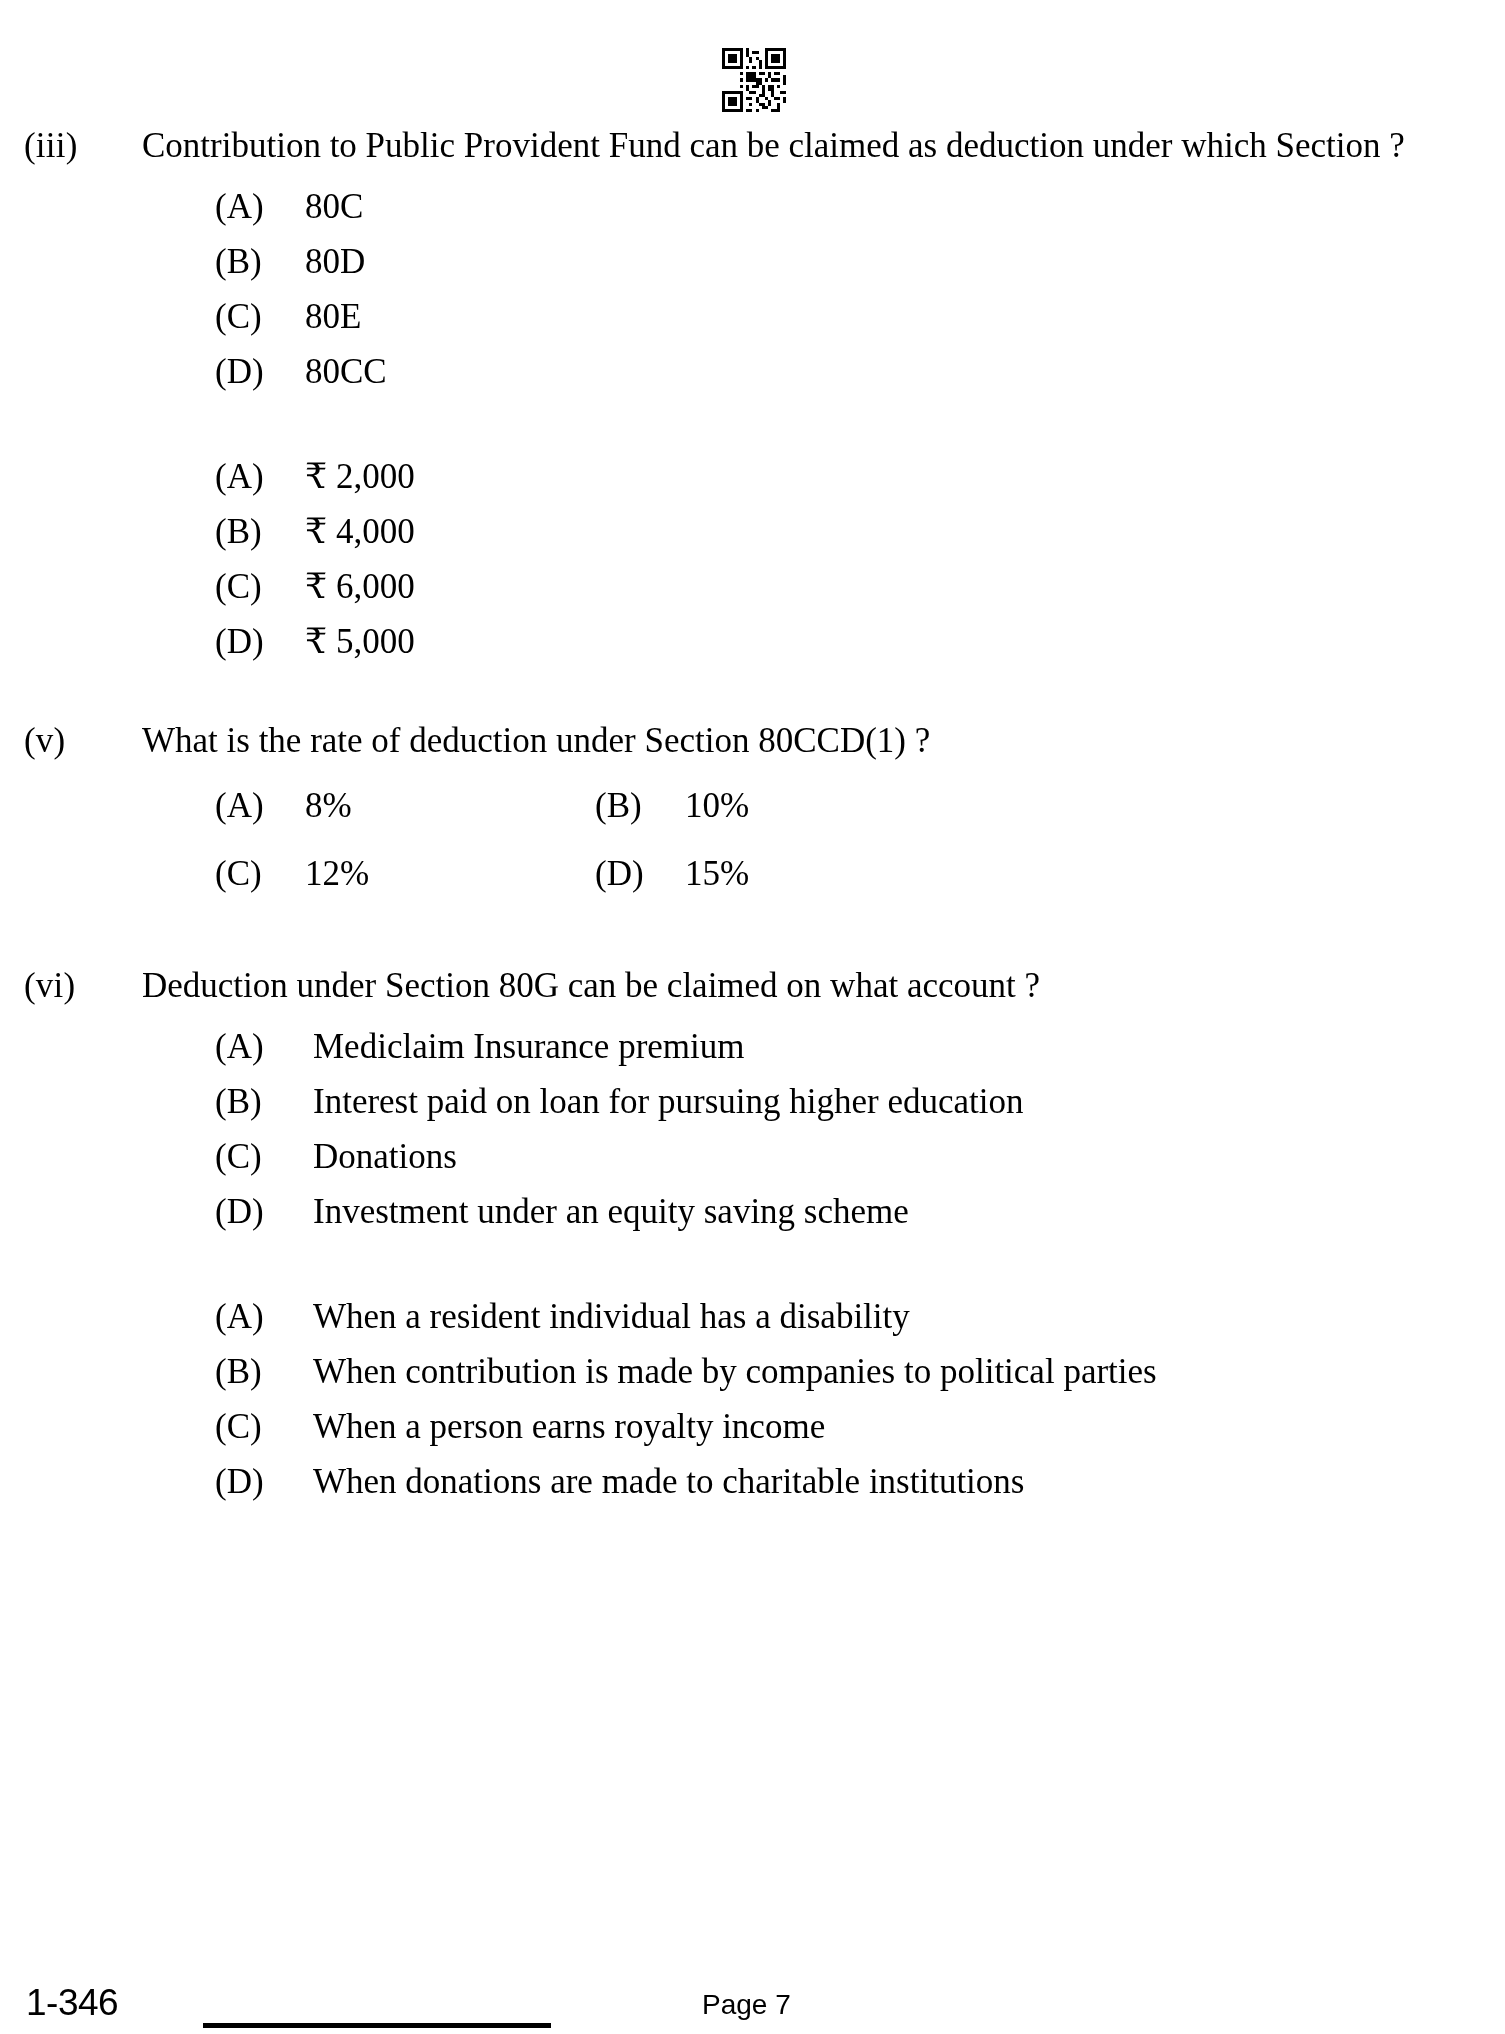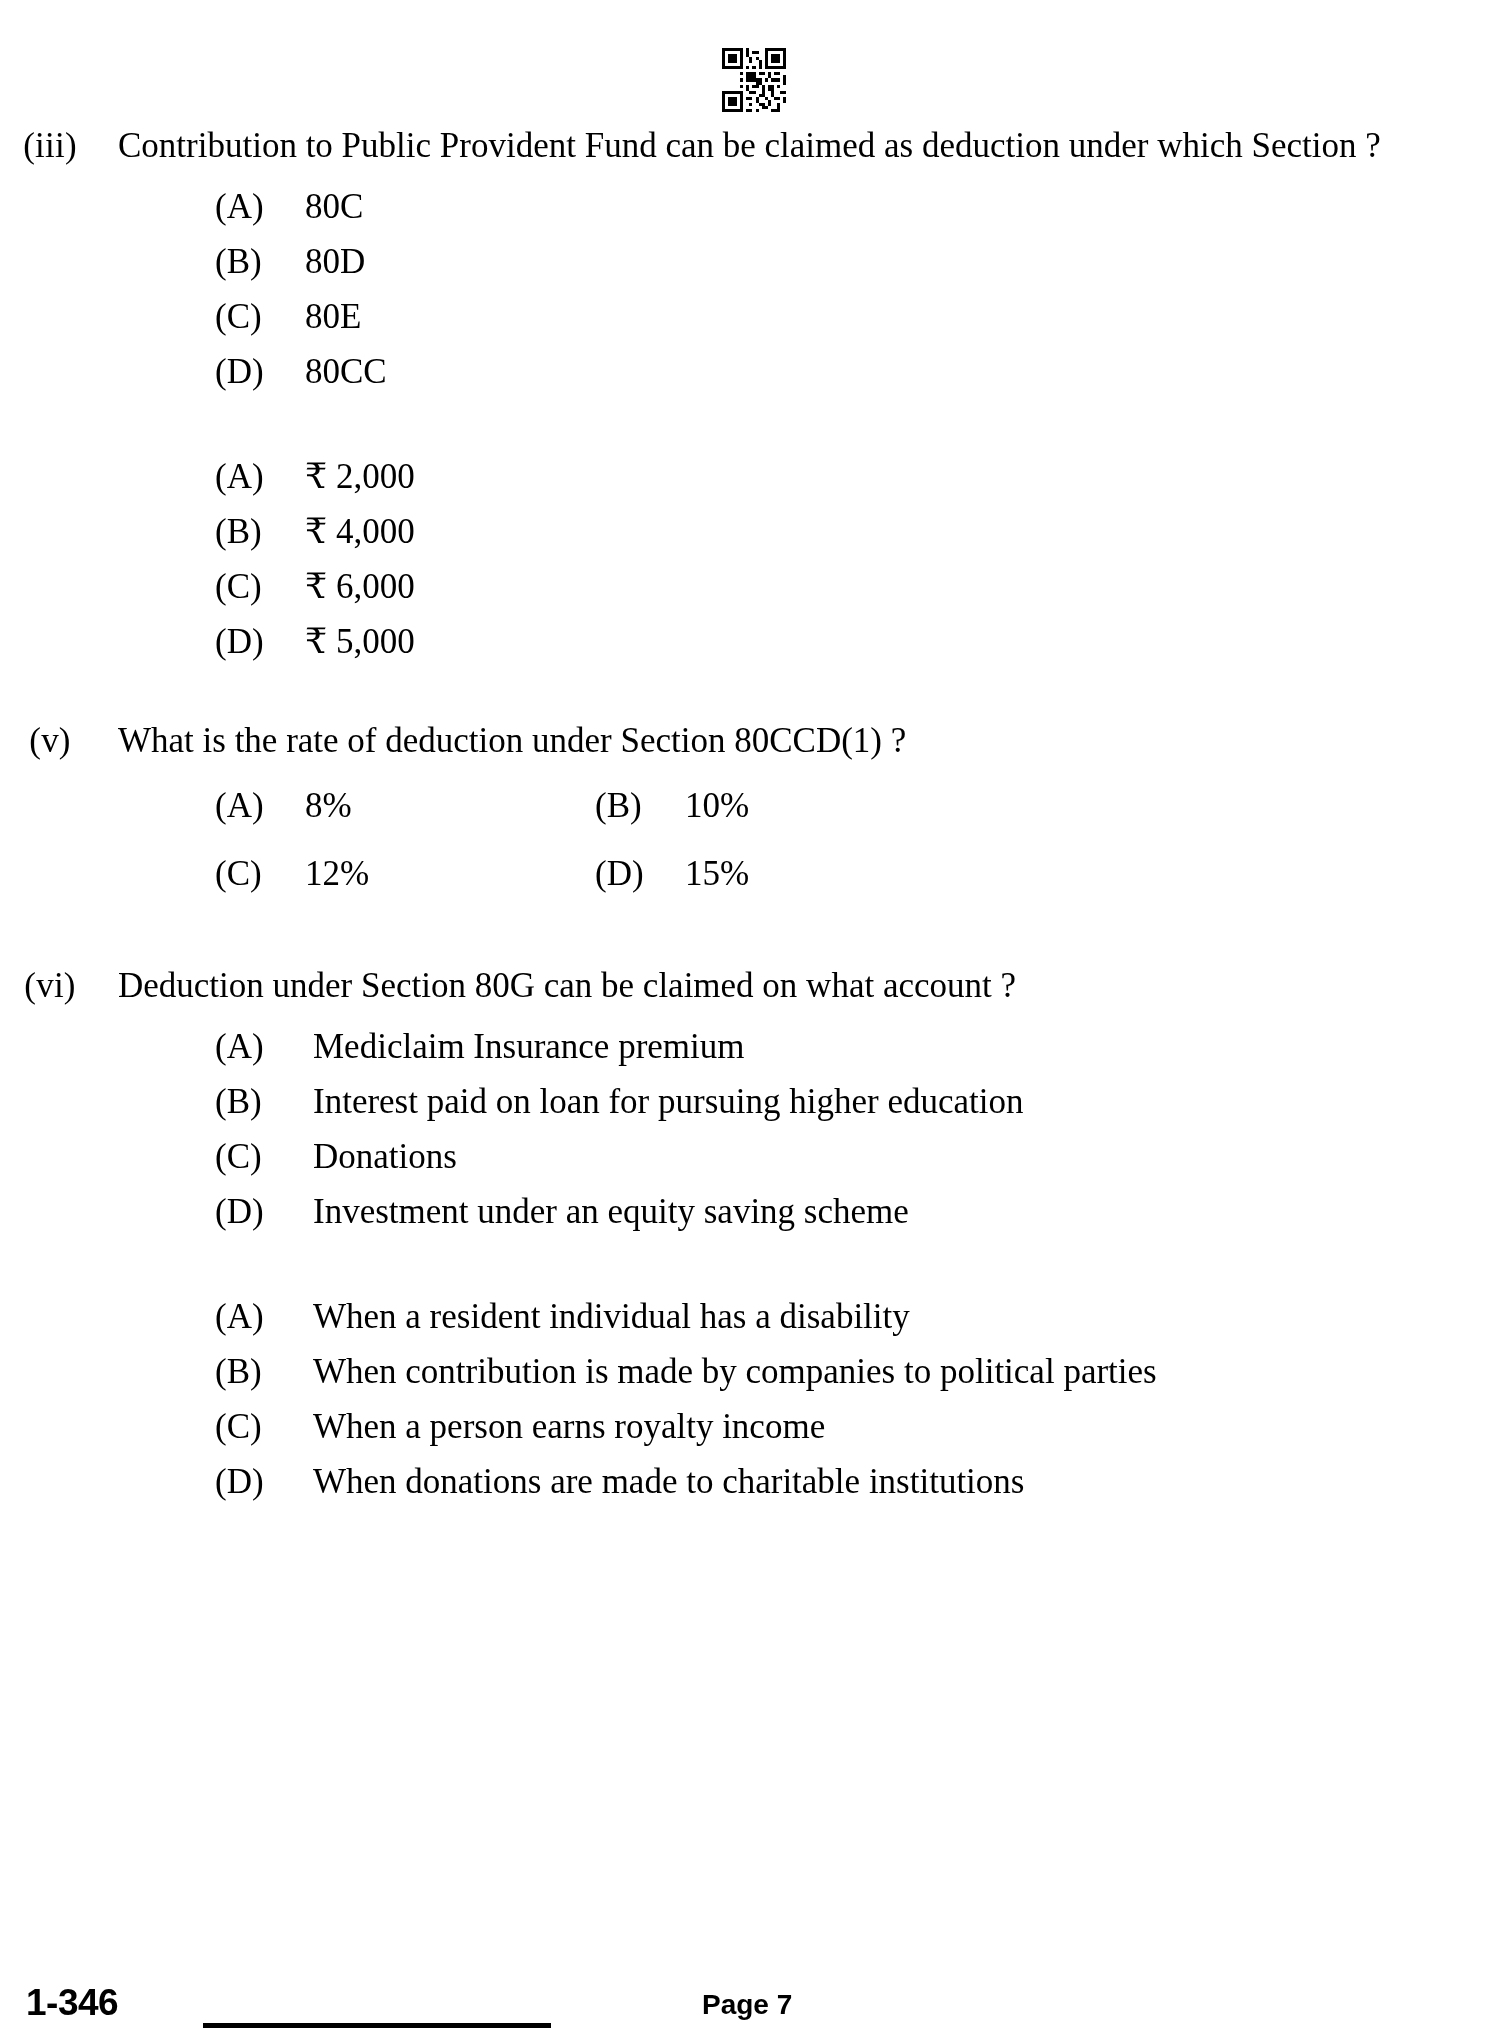--- a/index.html
+++ b/index.html
@@ -47,26 +47,27 @@
   }
 
   .q-row {
     display: flex;
     align-items: flex-start;
   }
 
   .q-num {
     width: 118px;
     flex: 0 0 118px;
-    text-align: center;
+    text-align: left;
     padding-right: 18px;
     box-sizing: border-box;
     font-size: 35px;
     line-height: 55px;
     letter-spacing: 0.2px;
+    margin-left: 24px;
   }
 
   .q-text {
     flex: 1 1 auto;
     font-size: 35px;
     line-height: 55px;
     box-sizing: border-box;
   }
   .q-text.justify {
     text-align: justify;
@@ -138,21 +139,20 @@
   .gap-md { height: 34px; }
 
   
   .footer {
     position: absolute;
     left: 0;
     top: 1975px;
     width: 1505px;
     height: 59px;
     font-family: "Liberation Sans", "DejaVu Sans", sans-serif;
-    font-weight: bold;
   }
   .footer-code {
     position: absolute;
     left: 26px;
     top: 6px;
     font-size: 37px;
     line-height: 44px;
     letter-spacing: -0.5px;
   }
   .footer-rule {

